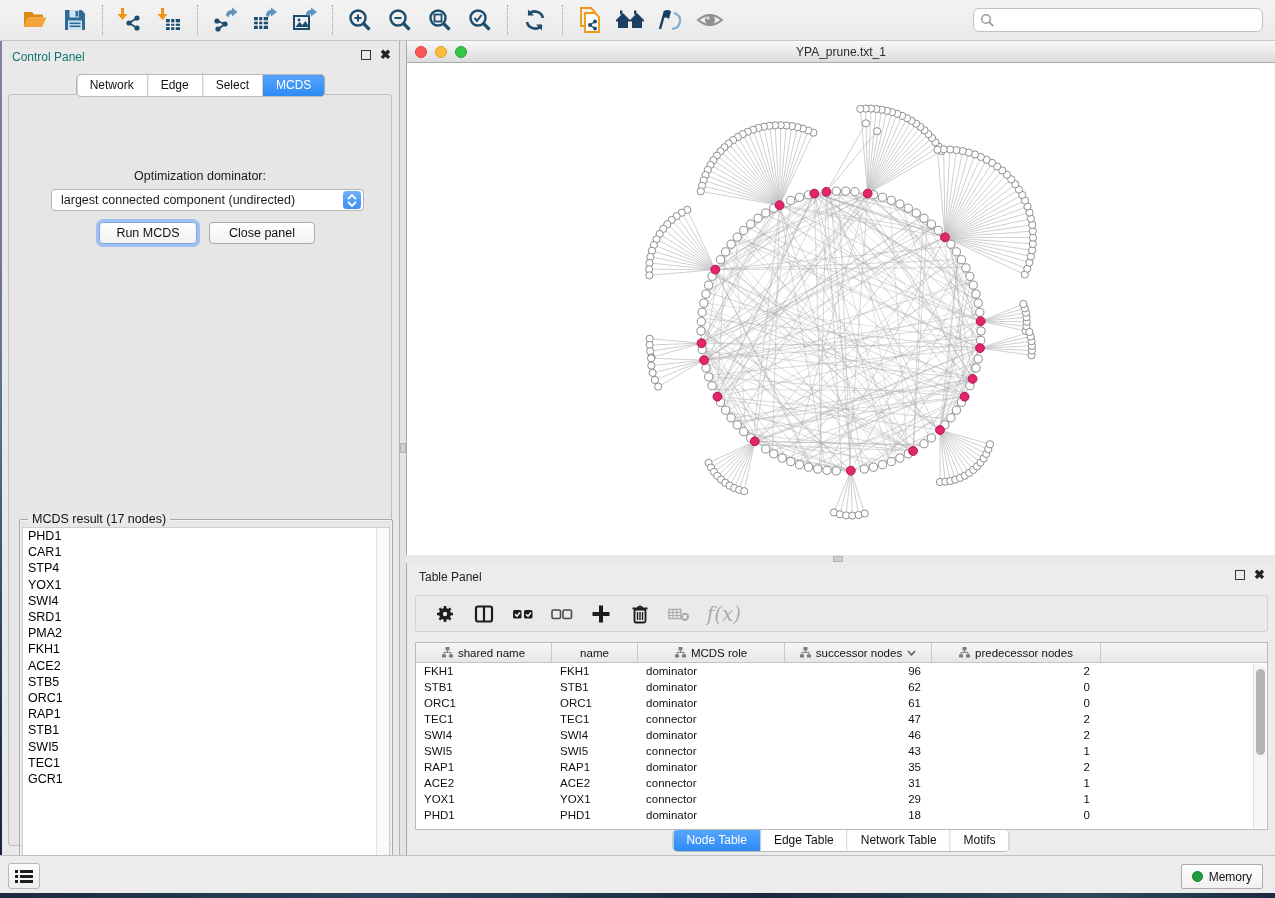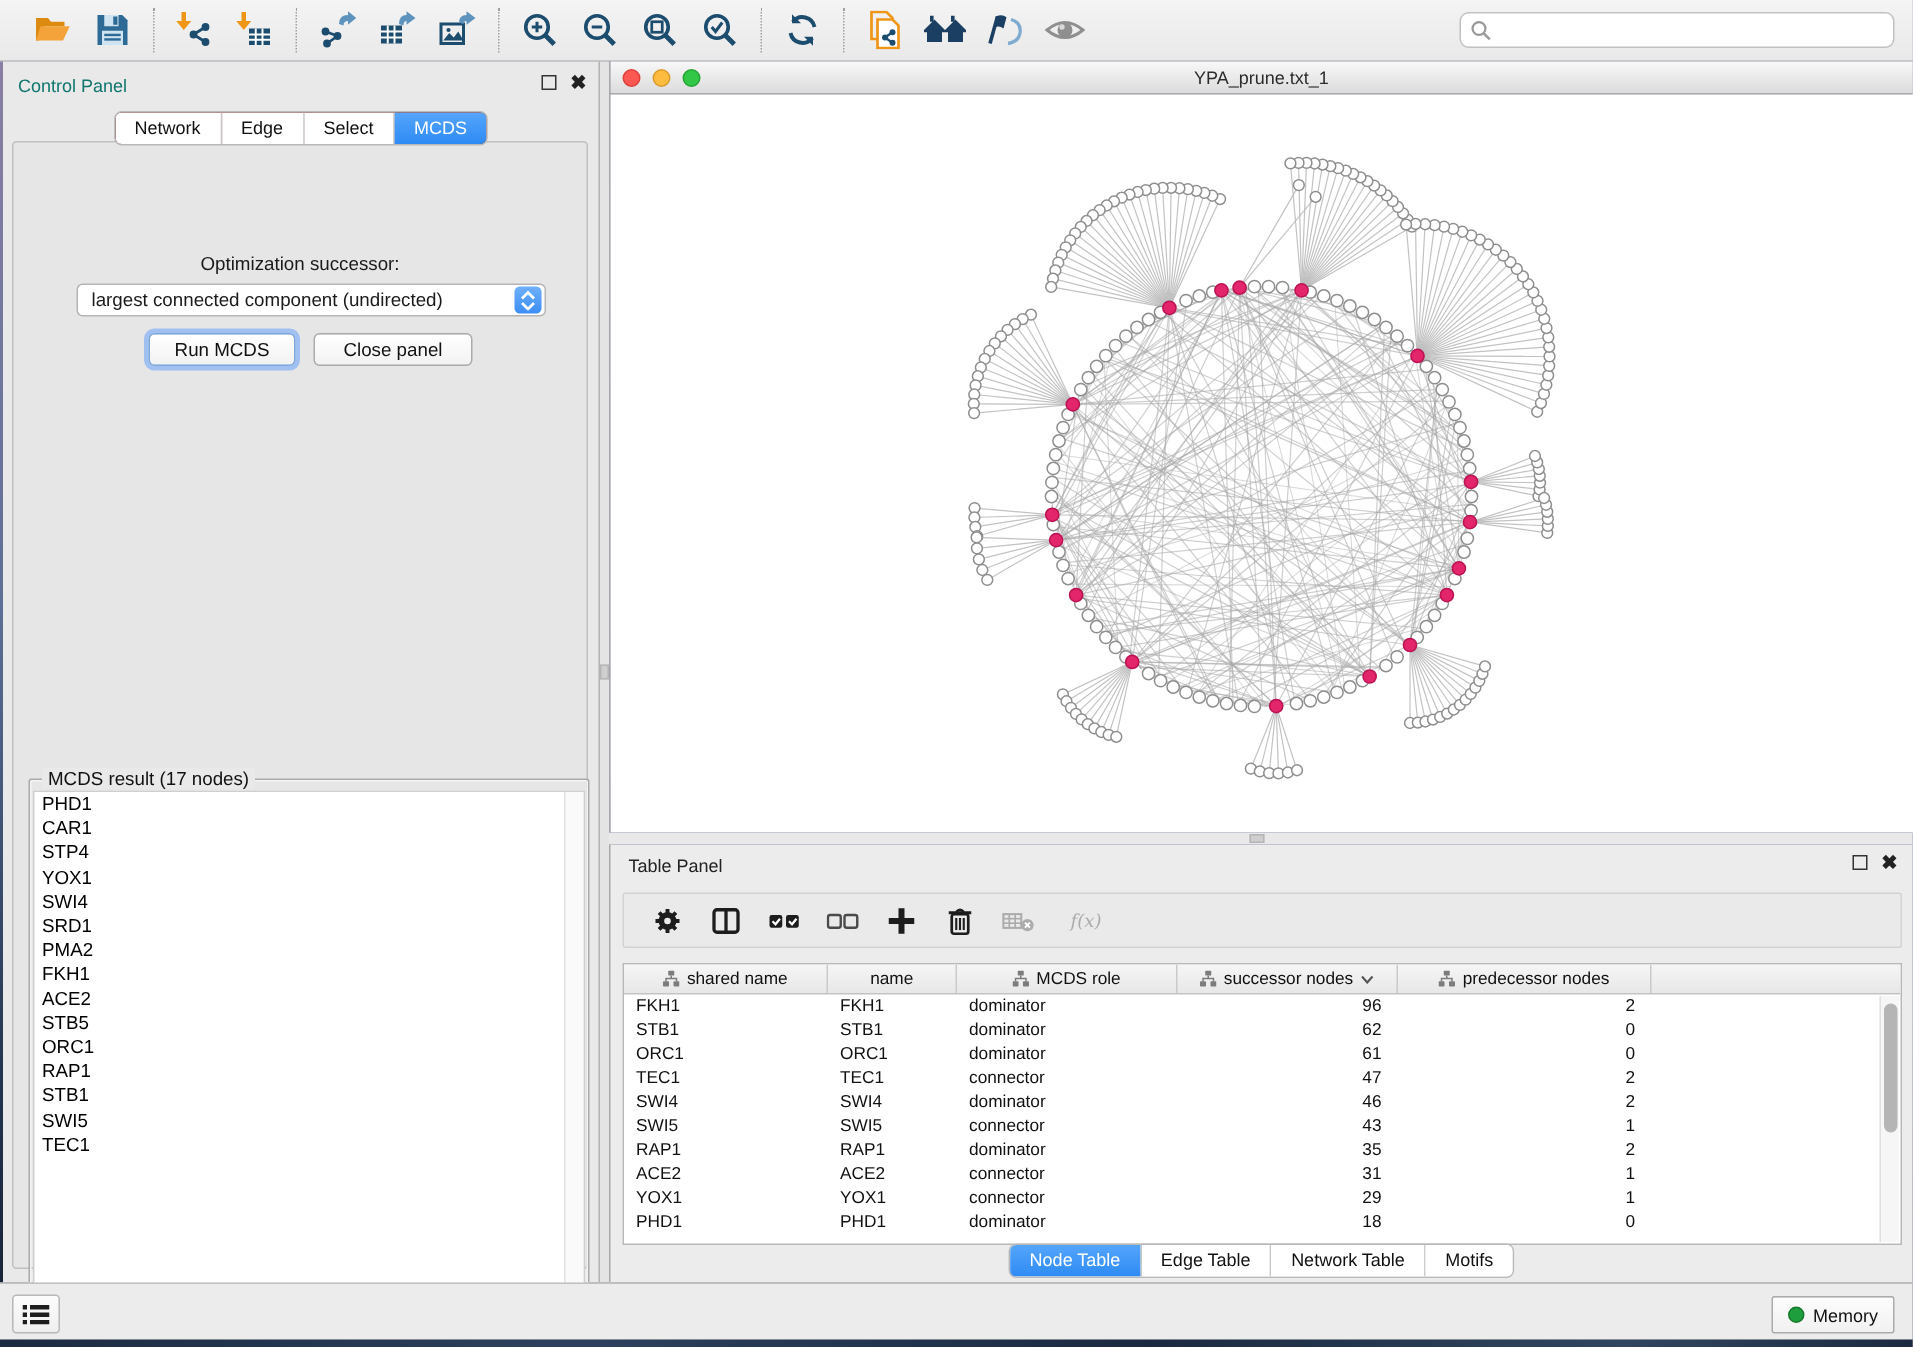--- a/index.html
+++ b/index.html
@@ -70,21 +70,21 @@
   .tl-green { left:48px; background:#33c748; border:1px solid #23a433; }
   .net-title { position:absolute; left:0; right:0; top:4px; text-align:center; font-size:12px; color:#2c2c2c; }
   .net-canvas { position:absolute; left:0; top:22px; width:869px; height:492px; background:#fff; }
 
   
   .table-panel { position:absolute; left:406px; top:563px; width:869px; height:292px; background:#ececec; border-left:1px solid #a8a8a8; }
   .tp-title { position:absolute; left:12px; top:7px; font-size:12px; color:#222; }
   .tp-toolbar { position:absolute; left:8px; top:32px; width:853px; height:37px;
     background:#eaeaea; border:1px solid #d2d2d2; border-radius:2px; display:flex; align-items:center; gap:17px; padding-left:18px; }
   .tp-tool { width:22px; height:22px; display:flex; align-items:center; justify-content:center; }
-  .fx-label { font-family:"DejaVu Serif", serif; font-style:italic; font-size:12px; color:#ababab; }
+  .fx-label { font-family:"DejaVu Serif", serif; font-style:italic; font-size:20px; color:#ababab; }
   .grid-table { position:absolute; left:8px; top:79px; width:853px; height:188px;
     background:#fff; border:1px solid #b9b9b9; overflow:hidden; }
   .g-header { display:grid; grid-template-columns:136px 86px 147px 147px 169px 1fr; height:20px;
     background:linear-gradient(#f6f6f6,#e7e7e7); border-bottom:1px solid #c3c3c3; }
   .g-hcell { display:flex; align-items:center; justify-content:center; gap:5px;
     border-right:1px solid #cacaca; font-size:11.5px; color:#111; overflow:hidden; }
   .g-hcell:last-child { border-right:none; }
   .g-row { display:grid; grid-template-columns:136px 86px 147px 147px 169px 1fr; height:16px; }
   .g-cell { font-size:11.5px; line-height:16px; padding:0 8px; color:#111; white-space:nowrap; overflow:hidden; }
   .g-cell.num { text-align:right; padding-right:11px; }
@@ -300,21 +300,21 @@
     <span class="float-icon"></span>
     <span class="close-icon">✖</span>
   </div>
   <div class="seg-tabs">
       <div class="seg-tab">Network</div>
       <div class="seg-tab">Edge</div>
       <div class="seg-tab">Select</div>
       <div class="seg-tab active">MCDS</div>
     </div>
   <div class="tab-pane">
-    <div class="opt-label">Optimization successor:</div>
+    <div class="opt-label">Optimization dominator:</div>
     <div class="dropdown">
       <span class="dropdown-value">largest connected component (undirected)</span>
       <span class="dropdown-stepper">
         <svg width="10" height="6" viewBox="0 0 10 6">
             <path d="M1 5 L5 1 L9 5" fill="none" stroke="#fff" stroke-width="1.8"></path>
           </svg>
         <svg width="10" height="6" viewBox="0 0 10 6">
             <path d="M1 1 L5 5 L9 1" fill="none" stroke="#fff" stroke-width="1.8"></path>
           </svg>
       </span>
@@ -333,20 +333,21 @@
             <div class="list-item">SRD1</div>
             <div class="list-item">PMA2</div>
             <div class="list-item">FKH1</div>
             <div class="list-item">ACE2</div>
             <div class="list-item">STB5</div>
             <div class="list-item">ORC1</div>
             <div class="list-item">RAP1</div>
             <div class="list-item">STB1</div>
             <div class="list-item">SWI5</div>
             <div class="list-item">TEC1</div>
+            <div class="list-item">GCR1</div>
           </div>
         <div class="mcds-scroll"></div>
       </div>
     </div>
   </div>
 </div>
 
 <div class="v-divider">
     <div class="v-grip"></div>
   </div>

